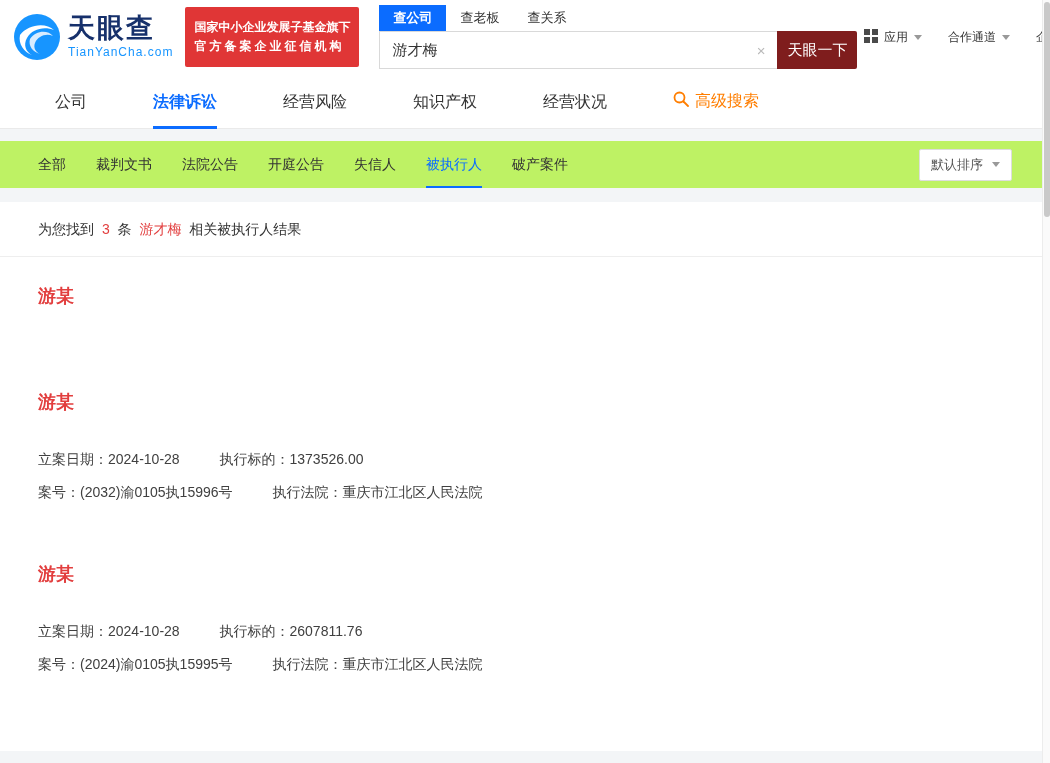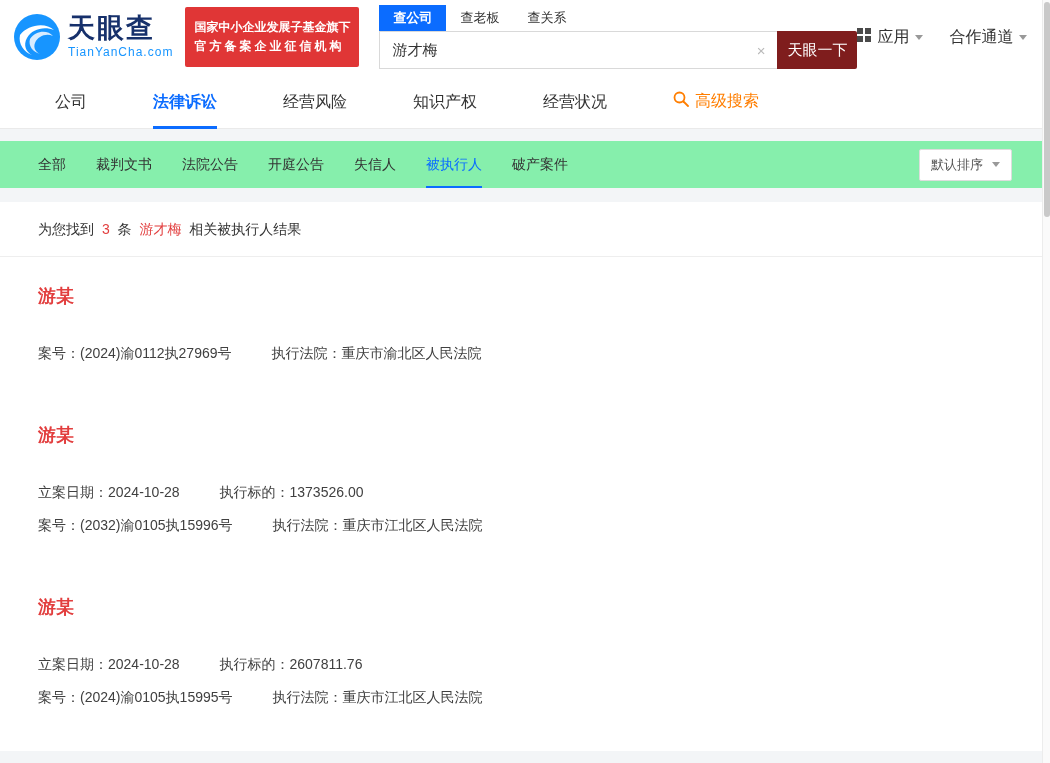--- a/index.html
+++ b/index.html
@@ -23,33 +23,33 @@
   .search-tabs { display:flex; font-size:13px; }
   .search-tab { padding:4px 14px; color:#333; cursor:pointer; }
   .search-tab.active { background:#0b6cff; color:#fff; font-weight:bold; }
   .search-row { display:flex; height:38px; }
   .search-box { display:flex; align-items:center; width:398px; border:1px solid #d9d9d9; border-right:none; background:#fff; }
   .search-box input { border:none; outline:none; flex:1; font-size:15px; padding:0 12px; color:#333; font-family:inherit; background:transparent; }
   .clear-icon { color:#b9b9b9; font-size:15px; padding:0 12px; cursor:pointer; }
   .clear-icon::before { content:"\00d7"; }
   .search-btn { width:80px; background:#7f1d1d; color:#fff; border:none; font-size:15px; cursor:pointer; font-family:inherit; border-radius:0 2px 2px 0; }
 
-  .header-menu { margin-left:auto; display:flex; align-items:center; gap:26px; padding-right:2px; font-size:16px; color:#333; overflow:hidden; }
+  .header-menu { margin-left:auto; display:flex; align-items:center; gap:26px; padding-right:2px; font-size:12px; color:#333; overflow:hidden; }
   .menu-item { display:flex; align-items:center; gap:6px; cursor:pointer; }
   .caret { width:0; height:0; border-left:4px solid transparent; border-right:4px solid transparent; border-top:5px solid #999; }
 
   
   .nav { background:#fff; height:55px; display:flex; align-items:center; padding:0 55px; gap:66px; border-bottom:1px solid #eaeaea; }
   .nav-item { font-size:16px; color:#333; height:55px; line-height:55px; position:relative; cursor:pointer; }
   .nav-item.active { color:#0b6cff; font-weight:bold; }
   .nav-item.active::after { content:""; position:absolute; left:0; right:0; bottom:0; height:3px; background:#0b6cff; }
   .advanced { display:flex; align-items:center; gap:6px; color:#ff7e00; font-size:16px; cursor:pointer; }
 
   
-  .subnav { background:#86efac; margin-top:12px; height:47px; display:flex; align-items:center; padding:0 38px; gap:30px; }
+  .subnav { background:#bef264; margin-top:12px; height:47px; display:flex; align-items:center; padding:0 38px; gap:30px; }
   .subnav-item { font-size:14px; color:#333; height:47px; line-height:47px; position:relative; cursor:pointer; }
   .subnav-item.active { color:#0b6cff; }
   .subnav-item.active::after { content:""; position:absolute; left:0; right:0; bottom:0; height:2px; background:#0b6cff; }
   .sort-btn { margin-left:auto; border:1px solid #ddd; border-radius:2px; height:32px; padding:0 11px; display:flex; align-items:center; gap:9px; font-size:13px; color:#555; background:#fff; cursor:pointer; font-family:inherit; }
 
   
   .main { background:#fff; margin-top:14px; height:549px; overflow:hidden; }
   .summary { padding:0 38px; height:55px; line-height:55px; border-bottom:1px solid #eee; font-size:14px; color:#333; }
   .summary .red { color:#e23e3e; margin:0 4px; }
   .result-item { padding:27px 38px 33px; }
@@ -158,24 +158,20 @@
   <div class="summary">
     <span>为您找到</span>
     <span class="red">3</span>
     <span>条</span>
     <span class="red">游才梅</span>
     <span>相关被执行人结果</span>
   </div>
 
   <div class="result-item">
     <div class="result-name">游某</div>
-    <div class="result-row">
-      <span class="pair"><span>案号：</span><span>(2024)渝0112执27969号</span></span>
-      <span class="pair"><span>执行法院：</span><span>重庆市渝北区人民法院</span></span>
-    </div>
   </div>
 
   <div class="result-item">
     <div class="result-name">游某</div>
     <div class="result-row">
       <span class="pair"><span>立案日期：</span><span>2024-10-28</span></span>
       <span class="pair"><span>执行标的：</span><span>1373526.00</span></span>
     </div>
     <div class="result-row">
       <span class="pair"><span>案号：</span><span>(2032)渝0105执15996号</span></span>

